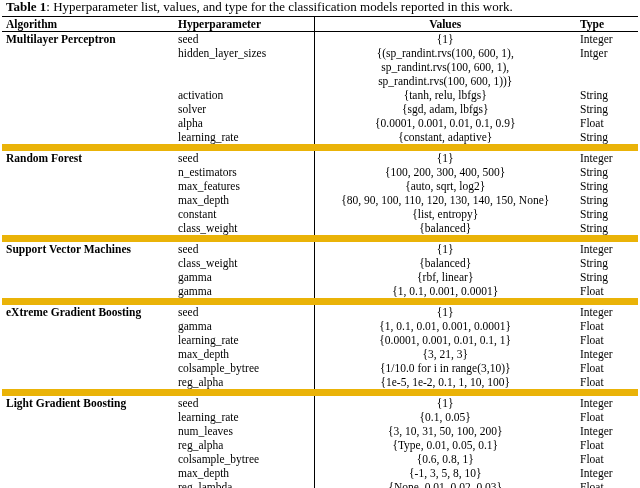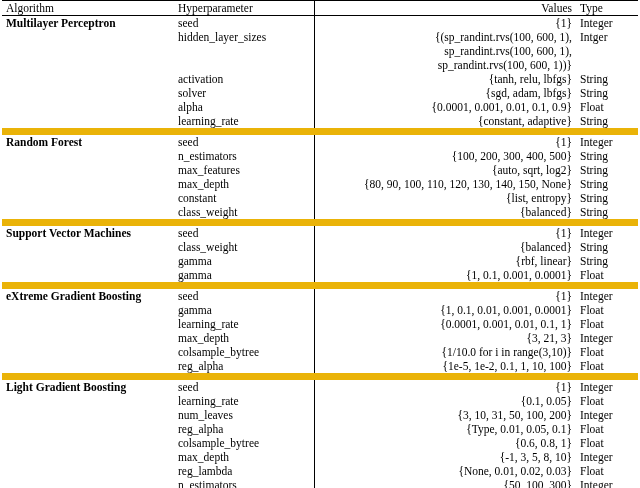--- a/index.html
+++ b/index.html
@@ -23,31 +23,32 @@
   }
   col.c-alg { width: 172px; }
   col.c-hp  { width: 140px; }
   col.c-val { width: 262px; }
   col.c-typ { width: 62px; }
   th, td {
     padding: 0 4px; line-height: 14px;
     vertical-align: top; text-align: left;
     font-weight: normal; overflow: hidden;
   }
-  th { font-weight: normal; }
+  th { font-weight: bold; }
   tr.hdr th { border-bottom: 1px solid #000; }
-  .val { text-align: right; white-space: pre-line; border-left: 1px solid #000; }
+  .val { text-align: center; white-space: pre-line; border-left: 1px solid #000; }
   td.alg { font-weight: bold; margin-left: 10px; }
   tr.group-start td { border-top: 7px solid #eab308; }
 </style>
 </head>
 <body>
 
 <div class="page">
 
+  <div class="caption"><b>Table 1</b><span>: Hyperparameter list, values, and type for the classification models reported in this work.</span></div>
 
   <table class="params">
     <colgroup>
       <col class="c-alg">
         <col class="c-hp">
         <col class="c-val">
         <col class="c-typ">
     </colgroup>
     <thead>
       <tr class="hdr">

